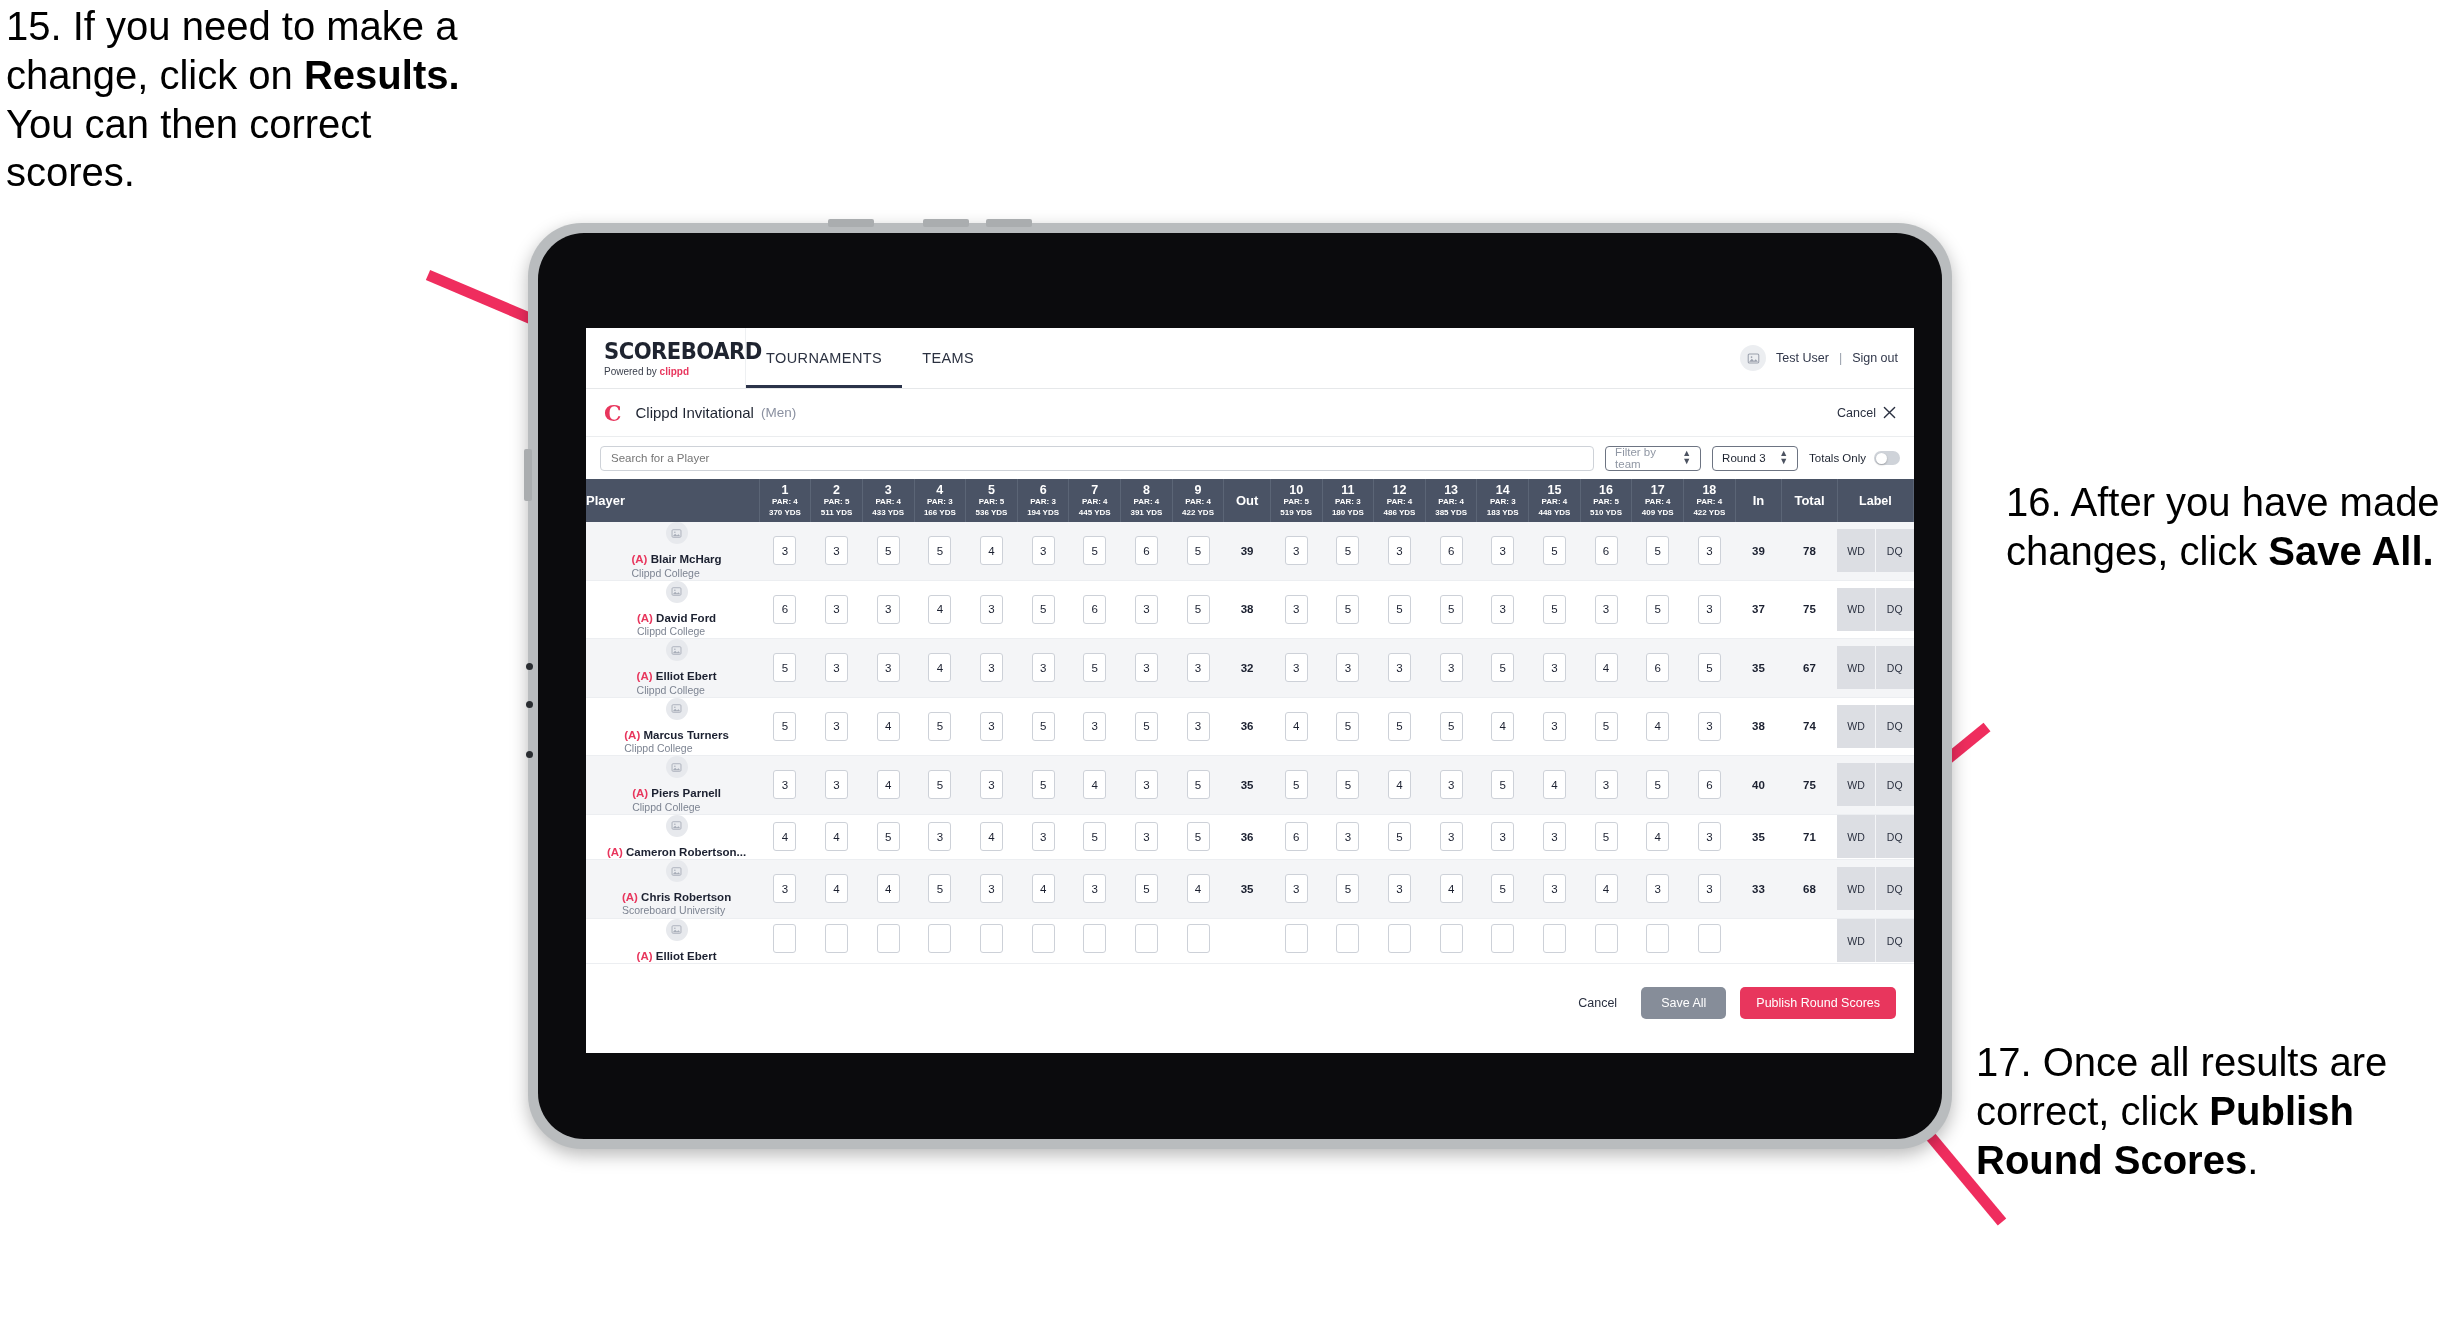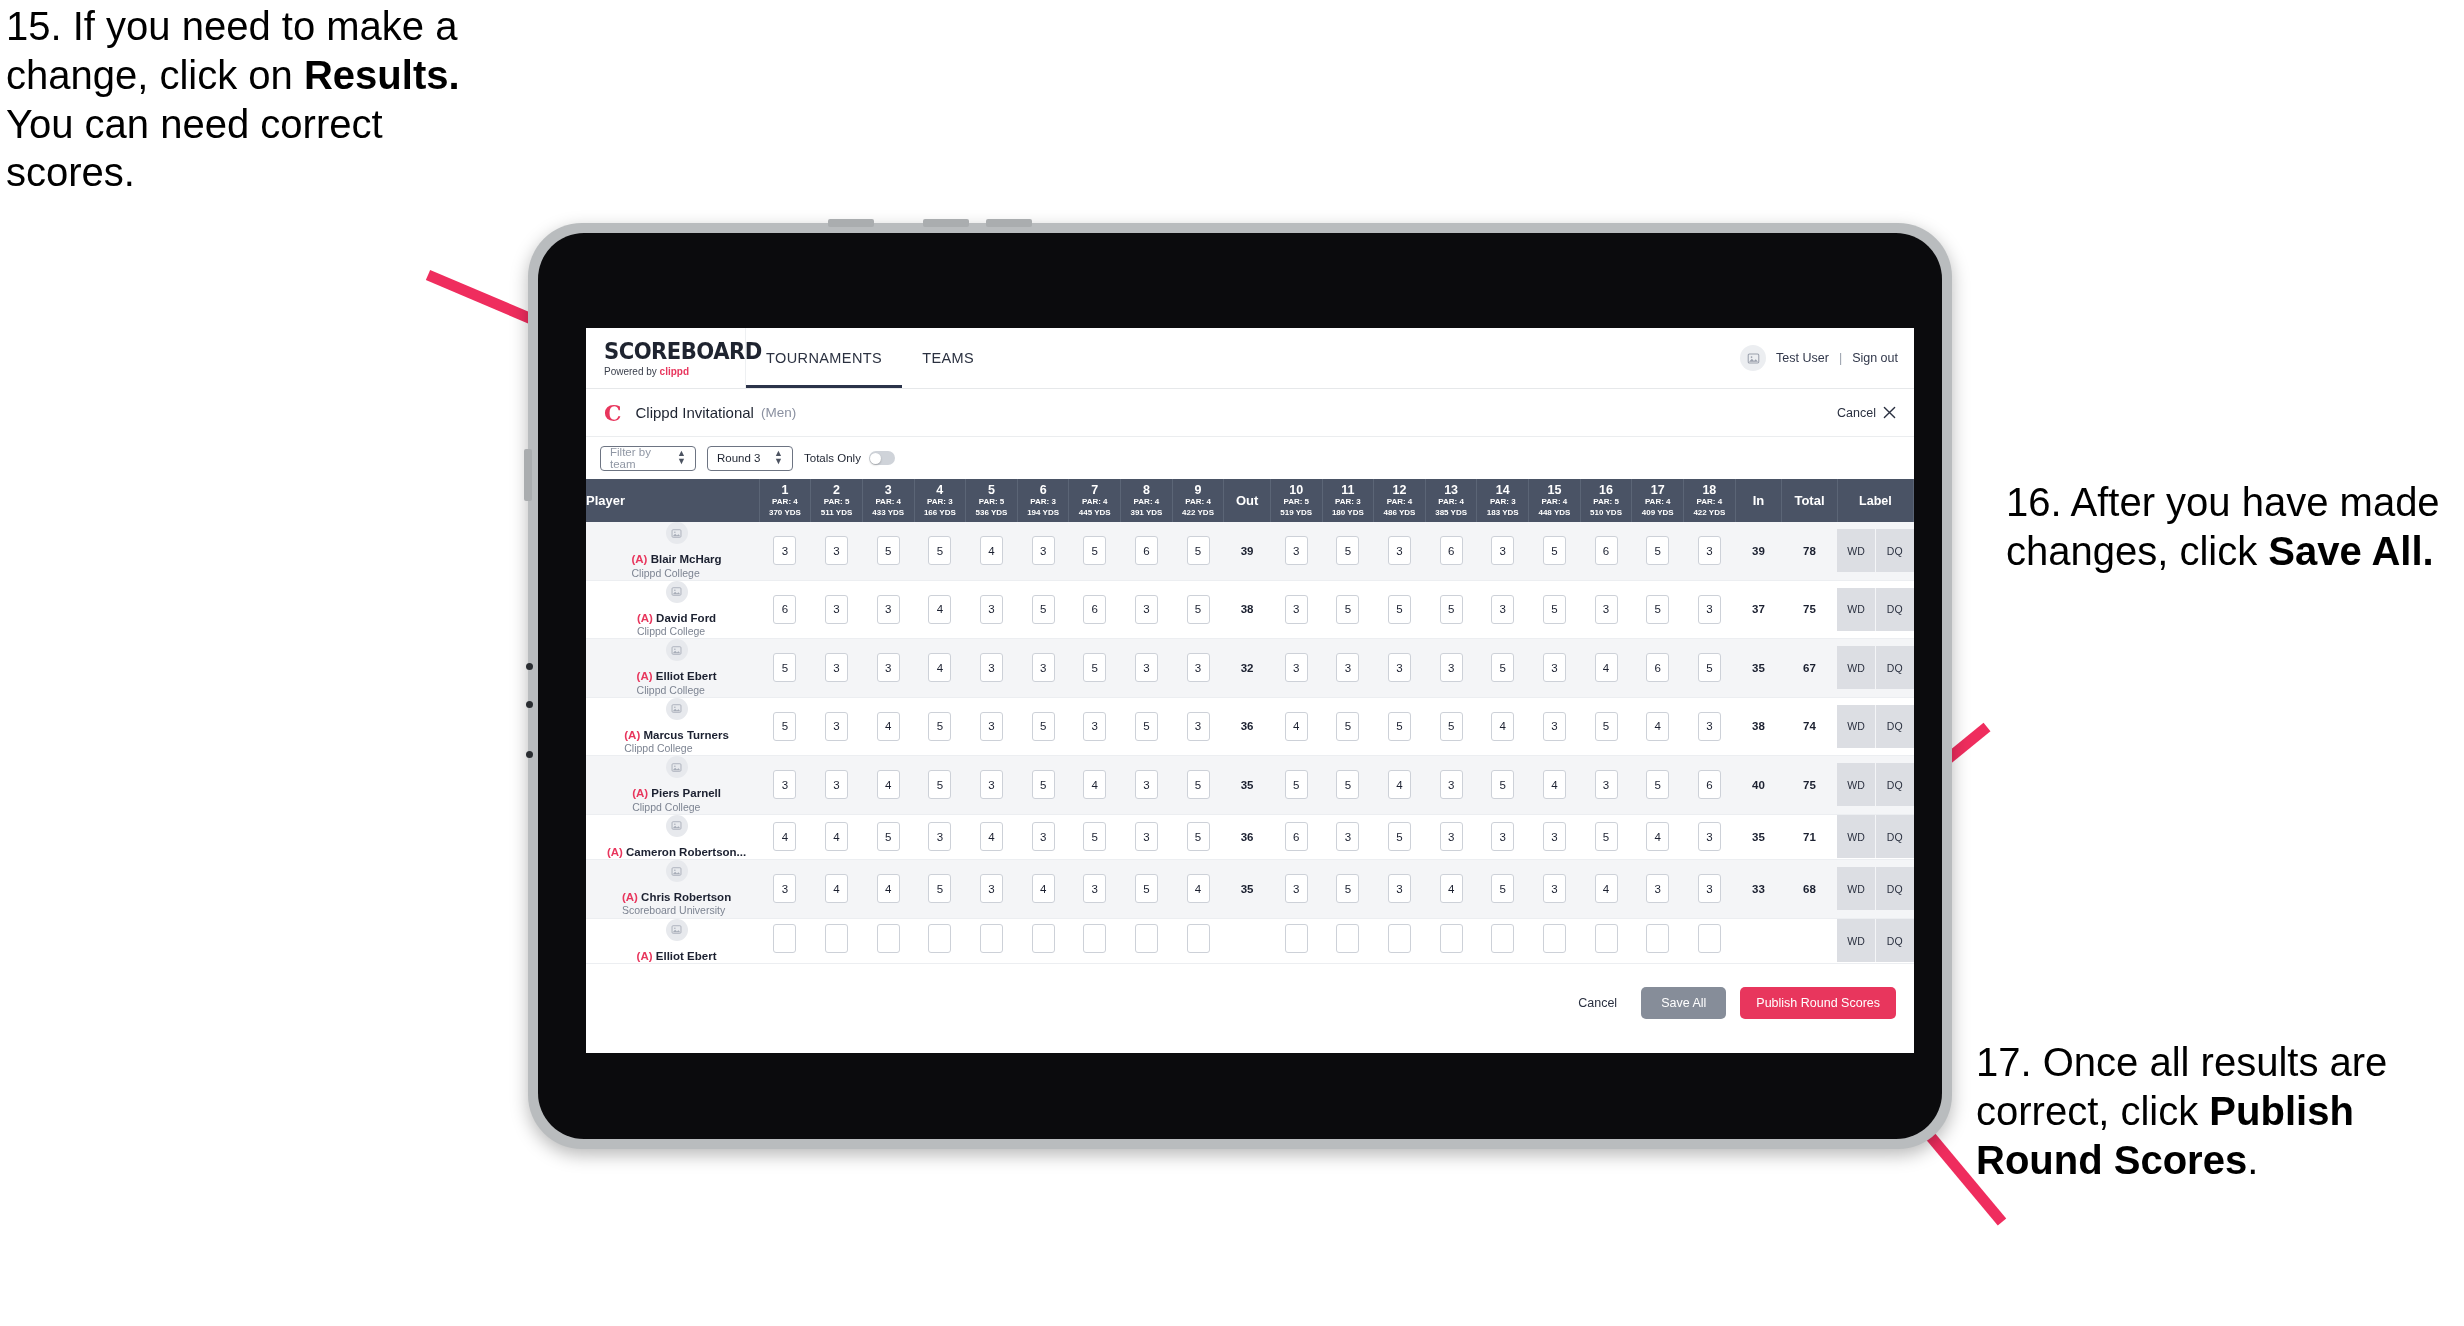--- a/index.html
+++ b/index.html
@@ -124,21 +124,21 @@
   
   #footer{height:78px;background:#fff;display:flex;align-items:center;justify-content:flex-end;gap:14px;padding-right:18px;}
   #btn-cancel{font-size:12.5px;color:#2a3040;cursor:pointer;padding:6px 10px;}
   #btn-saveall{background:#868d99;color:#fff;font-size:12.5px;border:none;border-radius:5px;padding:9px 20px;cursor:pointer;font-family:"Liberation Sans",sans-serif;}
   #btn-publish{background:#e8365d;color:#fff;font-size:12.5px;border:none;border-radius:5px;padding:9px 16px;cursor:pointer;font-family:"Liberation Sans",sans-serif;}
 </style>
 </head>
 <body>
 
 <div class="anno" id="anno-15">
-  <span>15. </span><span>If you need to make a change, click on </span><b>Results.</b><span> You can need correct scores.</span>
+  <span>15. </span><span>If you need to make a change, click on </span><b>Results.</b><span> You can then correct scores.</span>
 </div>
 
 <div class="anno" id="anno-16">
   <span>16. </span><span>After you have made changes, click </span><b>Save All.</b><span></span>
 </div>
 
 <div class="anno" id="anno-17">
   <span>17. </span><span>Once all results are correct, click </span><b>Publish Round Scores</b><span>.</span>
 </div>
 
@@ -214,20 +214,21 @@
         <div id="cancelx">
           <span>Cancel</span>
           <svg width="13" height="13" viewBox="0 0 14 14">
               <path d="M1.5 1.5 12.5 12.5M12.5 1.5 1.5 12.5" stroke="#2a3040" stroke-width="1.5" stroke-linecap="round"></path>
             </svg>
         </div>
       </div>
 
 
       <div id="filterbar">
+        <input id="searchinput" type="text" placeholder="Search for a Player" style="">
         <div class="selbox" id="teamfilter">
           <span>Filter by team</span>
           <span class="stepper">
               <span>▲</span>
               <span>▼</span>
             </span>
         </div>
         <div class="selbox" id="roundfilter">
           <span>Round 3</span>
           <span class="stepper">

